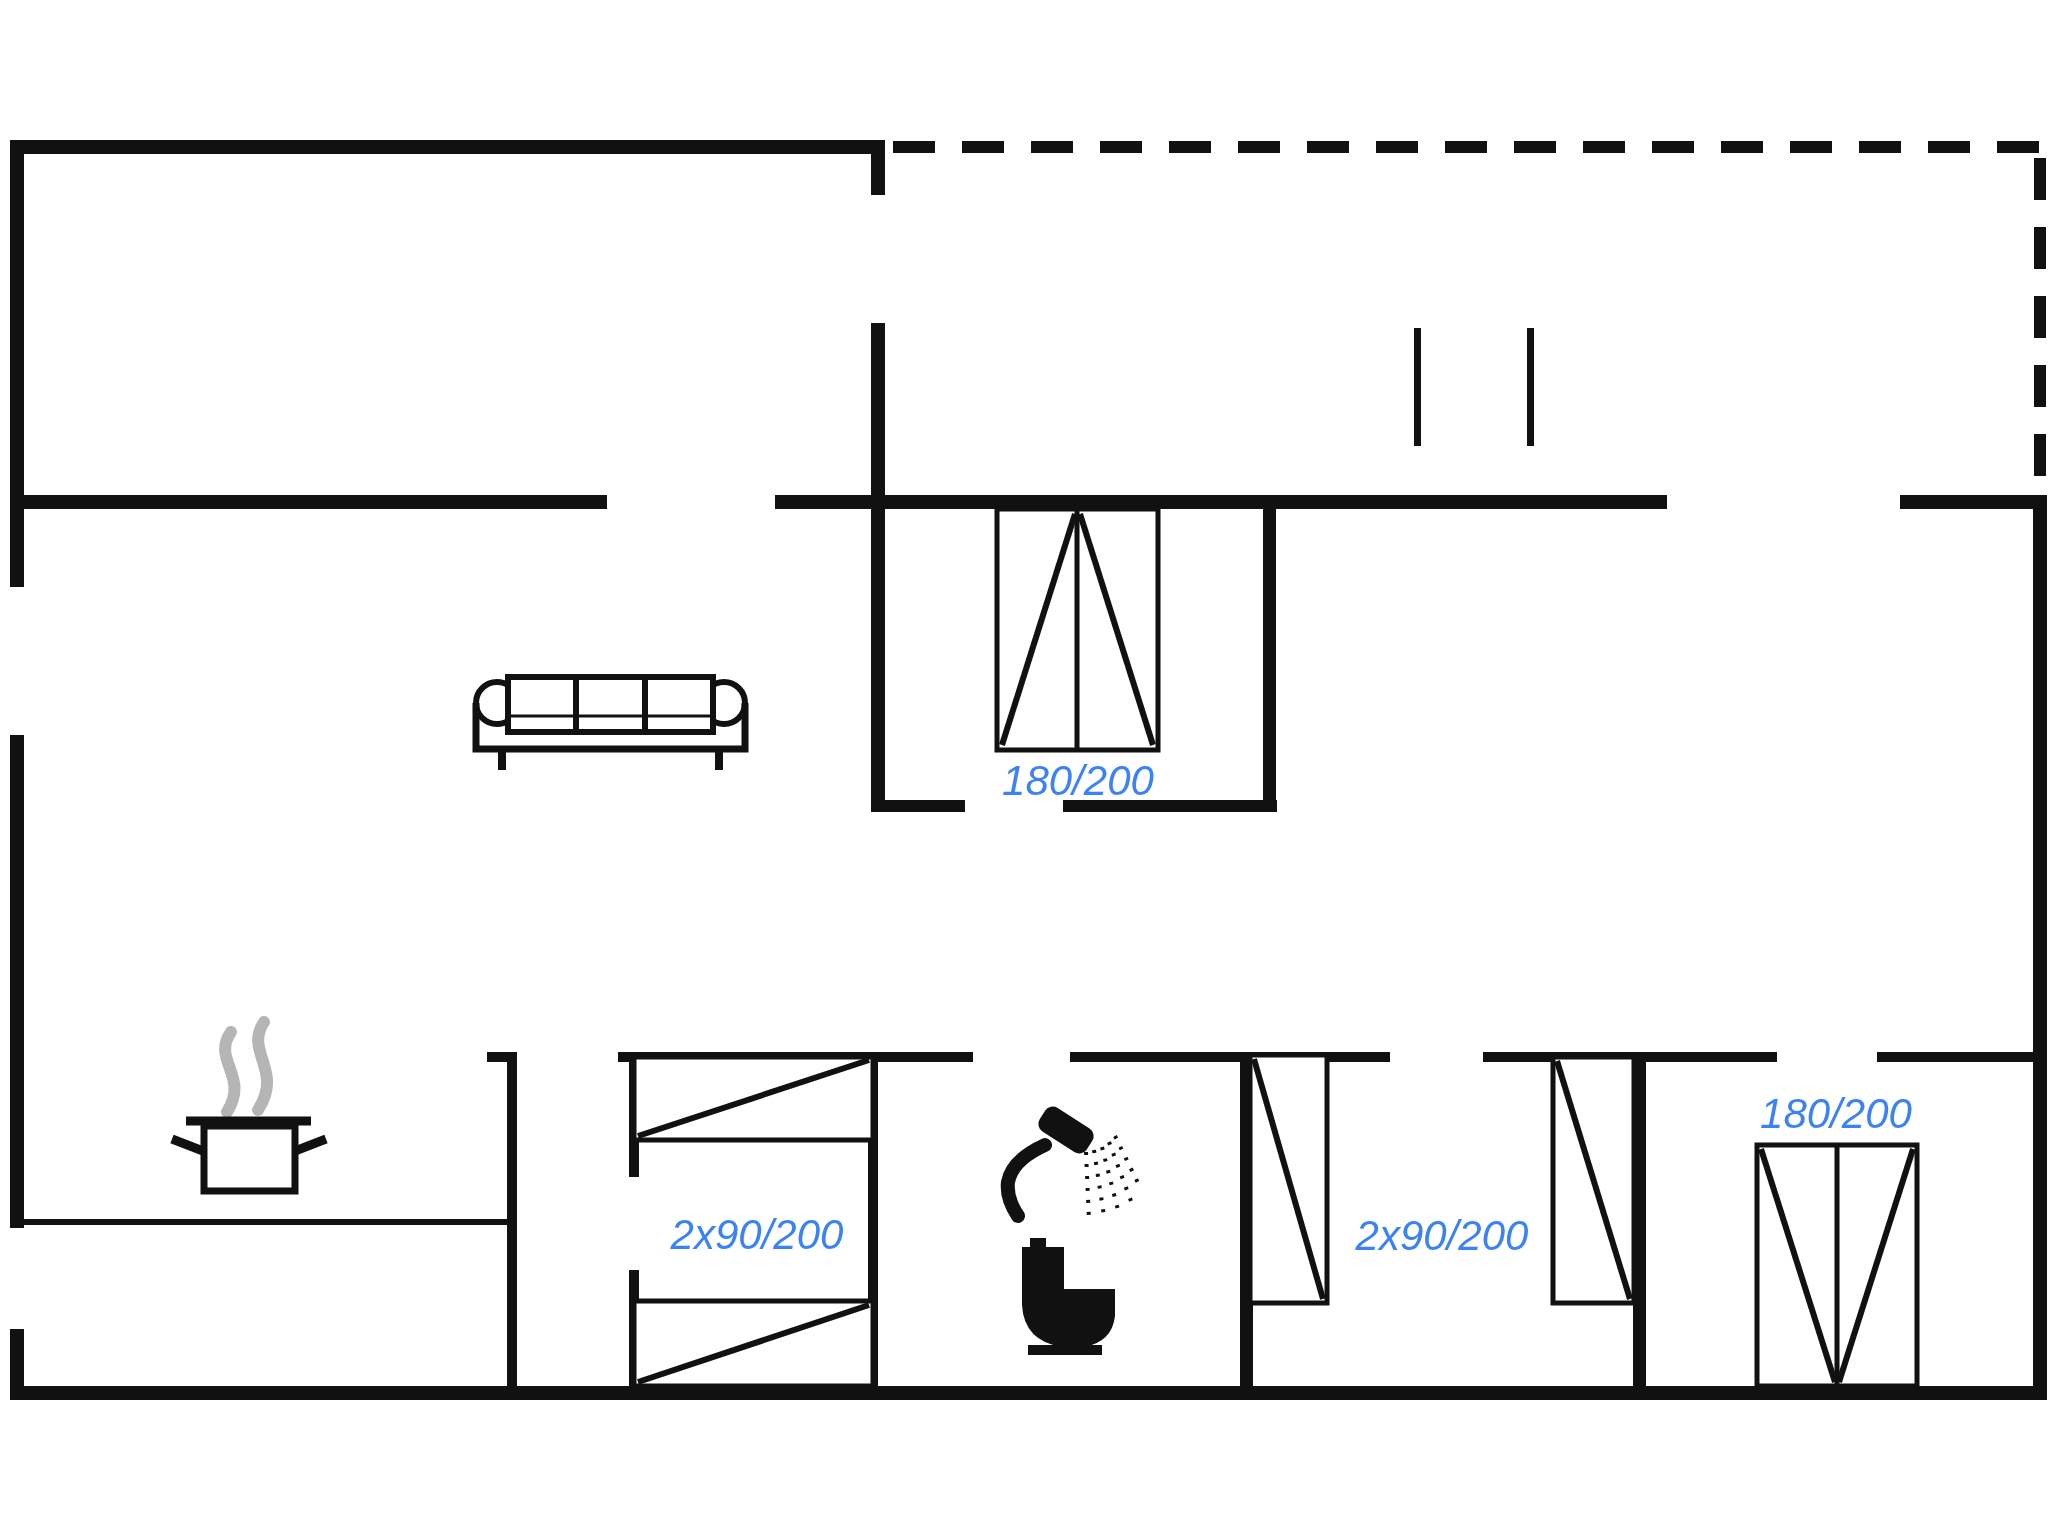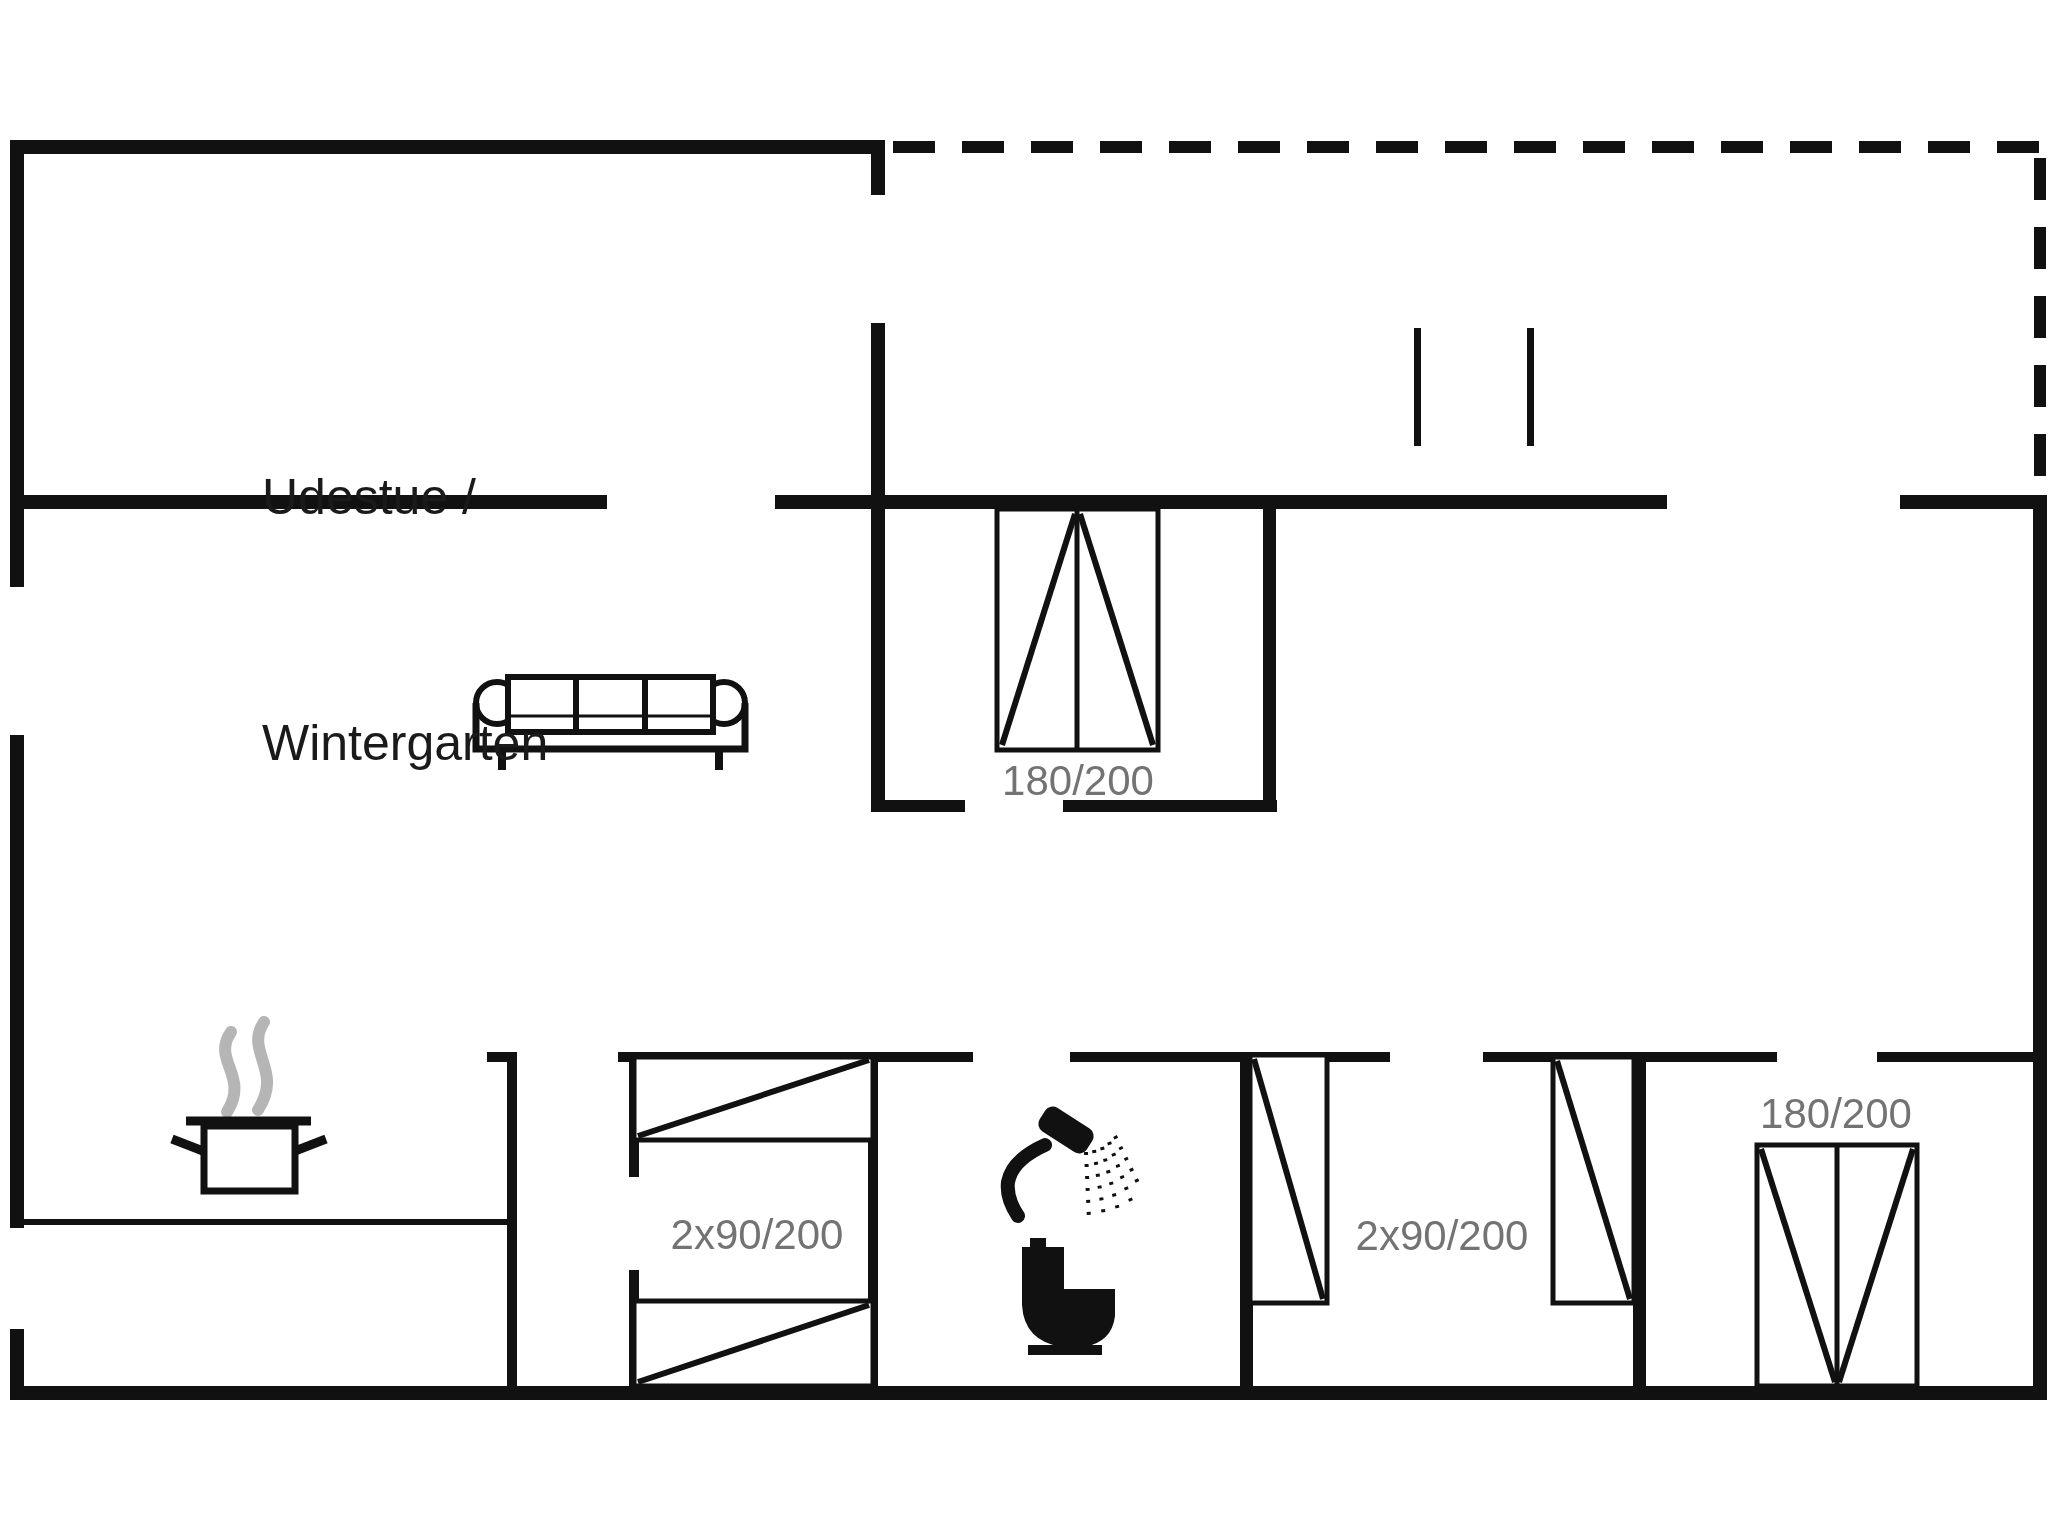--- a/index.html
+++ b/index.html
@@ -1,21 +1,21 @@
 <!DOCTYPE html>
 <html><head>
 <meta charset="utf-8">
 <style>
   html,body{margin:0;padding:0;background:#ffffff;}
   body{width:2048px;height:1536px;position:relative;font-family:"Liberation Sans", sans-serif;}
   .plan{position:absolute;left:0;top:0;width:2048px;height:1536px;background:#ffffff;overflow:hidden;}
   svg{position:absolute;left:0;top:0;}
   .room-label{position:absolute;color:#1a1a1a;font-size:50px;line-height:82px;white-space:pre;letter-spacing:0px;}
   .room-label div{height:82px;}
-  .bed-label{position:absolute;color:#737373;font-size:42px;white-space:nowrap;transform:translate(-50%,-50%);}
+  .bed-label{position:absolute;color:#3b82f6;font-size:42px;white-space:nowrap;transform:translate(-50%,-50%);font-style:italic;}
   .lbl-udestue{left:262px;top:292px;}
   .lbl-aktivitetsrum{left:1510px;top:706px;}
   .lbl-bed-niche{left:1078px;top:781px;}
   .lbl-bed-left{left:757px;top:1235px;}
   .lbl-bed-mid{left:1442px;top:1236px;}
   .lbl-bed-right{left:1836px;top:1114px;}
 </style>
 </head>
 <body>
 
@@ -121,22 +121,18 @@
       </g>
     </g>
     <g fill="#111111">
       <rect x="1030" y="1238" width="16" height="12"></rect>
       <rect x="1022" y="1247" width="42" height="44"></rect>
       <path d="M 1022 1289 L 1022 1305 Q 1024 1341 1062 1347 L 1084 1347 Q 1112 1342 1115 1316 L 1115 1289 Z"></path>
       <rect x="1028" y="1345" width="74" height="10"></rect>
     </g>
   </svg>
 
-  <div class="room-label lbl-udestue">
-    <div>Udestue /</div>
-    <div>Wintergarten</div>
-  </div>
 
   <div class="bed-label lbl-bed-niche">180/200</div>
   <div class="bed-label lbl-bed-left">2x90/200</div>
   <div class="bed-label lbl-bed-mid">2x90/200</div>
   <div class="bed-label lbl-bed-right">180/200</div>
 </div>
 
 </body></html>

